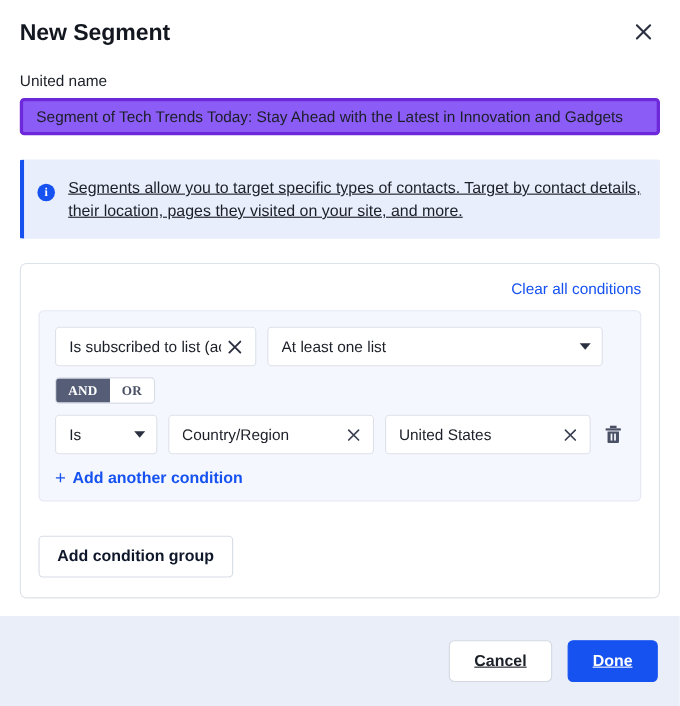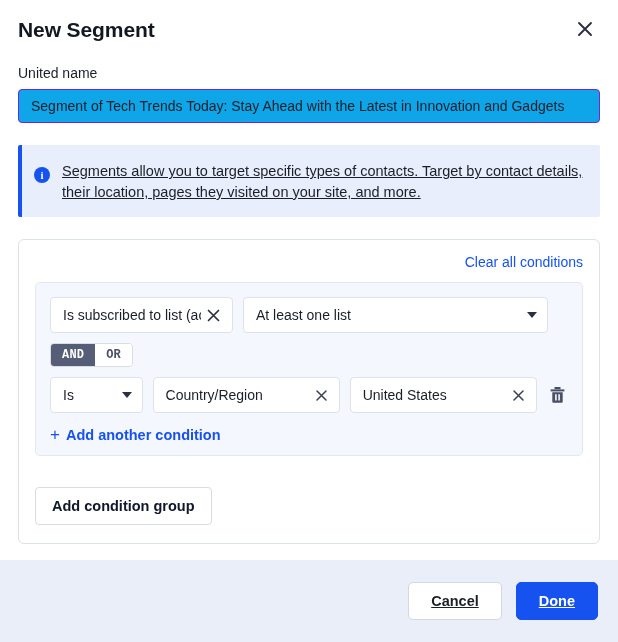--- a/index.html
+++ b/index.html
@@ -60,27 +60,27 @@
   
   .field-label {
     font-size: 14px;
     line-height: 18px;
     color: #1b1f27;
     margin: 16px 0 7px 0;
   }
   .text-input {
     width: 100%;
     height: 34px;
-    border: 1px solid #6d28d9;
+    border: 3px solid #6d28d9;
     border-radius: 4px;
     padding: 0 12px;
     font-family: "Liberation Sans", sans-serif;
     font-size: 14px;
     color: #1b1f27;
-    background: #0ea5e9;
+    background: #8b5cf6;
     outline: none;
   }
 
   
   .info-banner {
     margin-top: 22px;
     background: #e9eefc;
     border-left: 4px solid #1652f0;
     border-radius: 2px;
     display: flex;
@@ -191,21 +191,21 @@
   
   .andor {
     display: inline-flex;
     margin: 10px 0 10px 0;
     border: 1px solid #d7dce5;
     border-radius: 4px;
     overflow: hidden;
     height: 24px;
   }
   .andor-btn {
-    font-family: Liberation Mono, monospace;
+    font-family: Liberation Serif, serif;
     font-size: 12px;
     font-weight: bold;
     letter-spacing: 0.2px;
     padding: 0 11px;
     border: none;
     background: #ffffff;
     color: #4a5165;
     cursor: pointer;
     line-height: 22px;
   }

